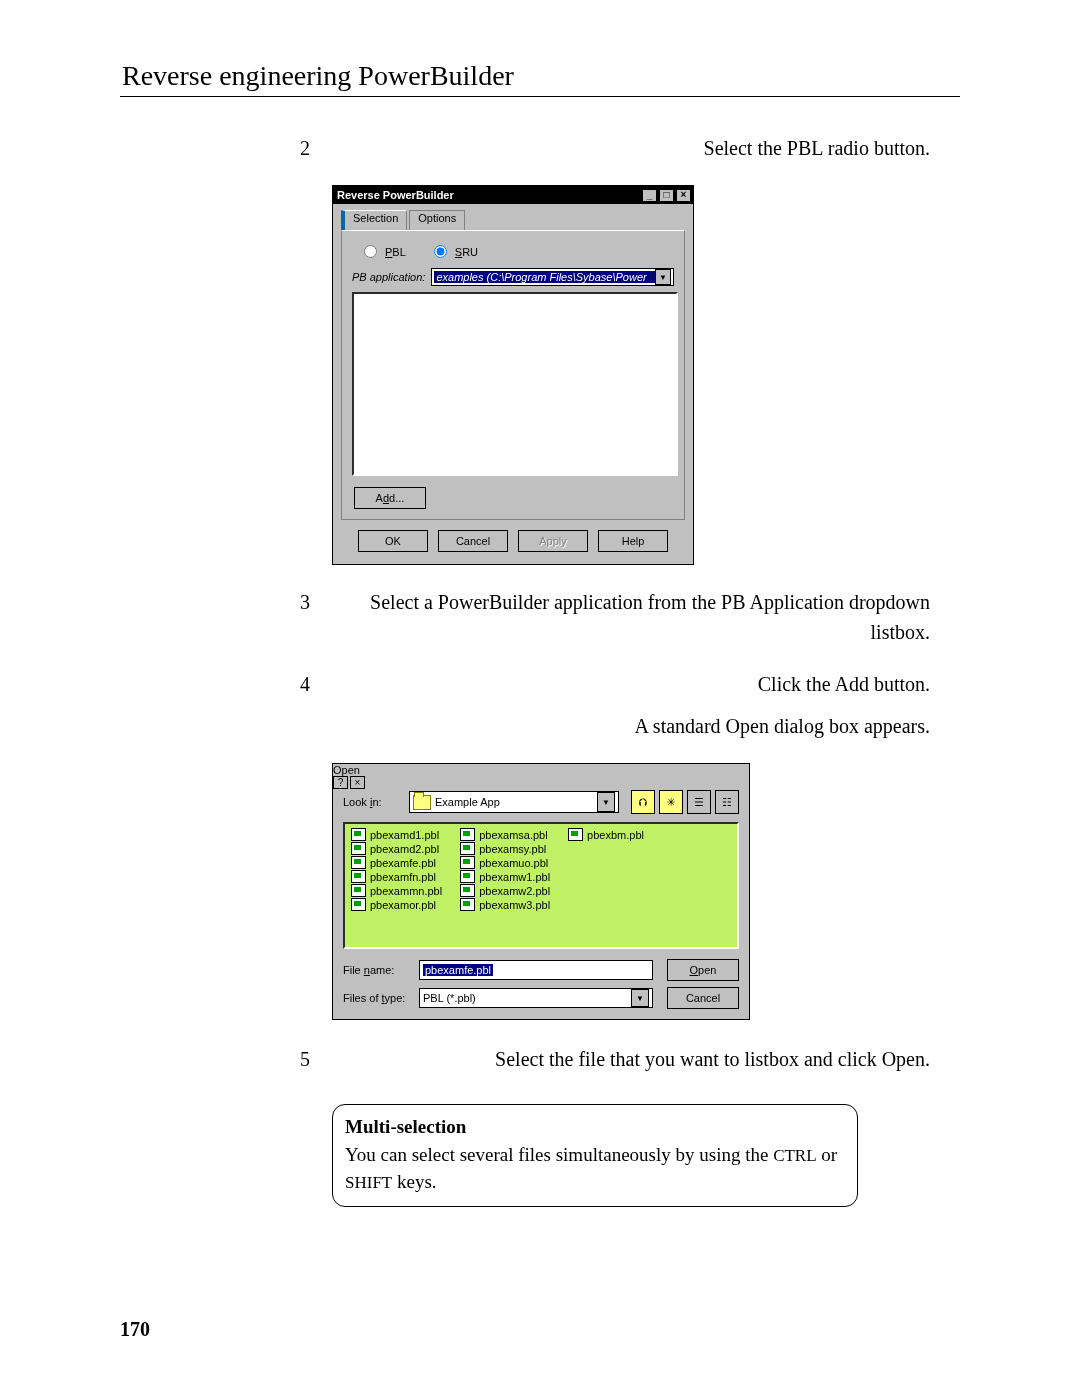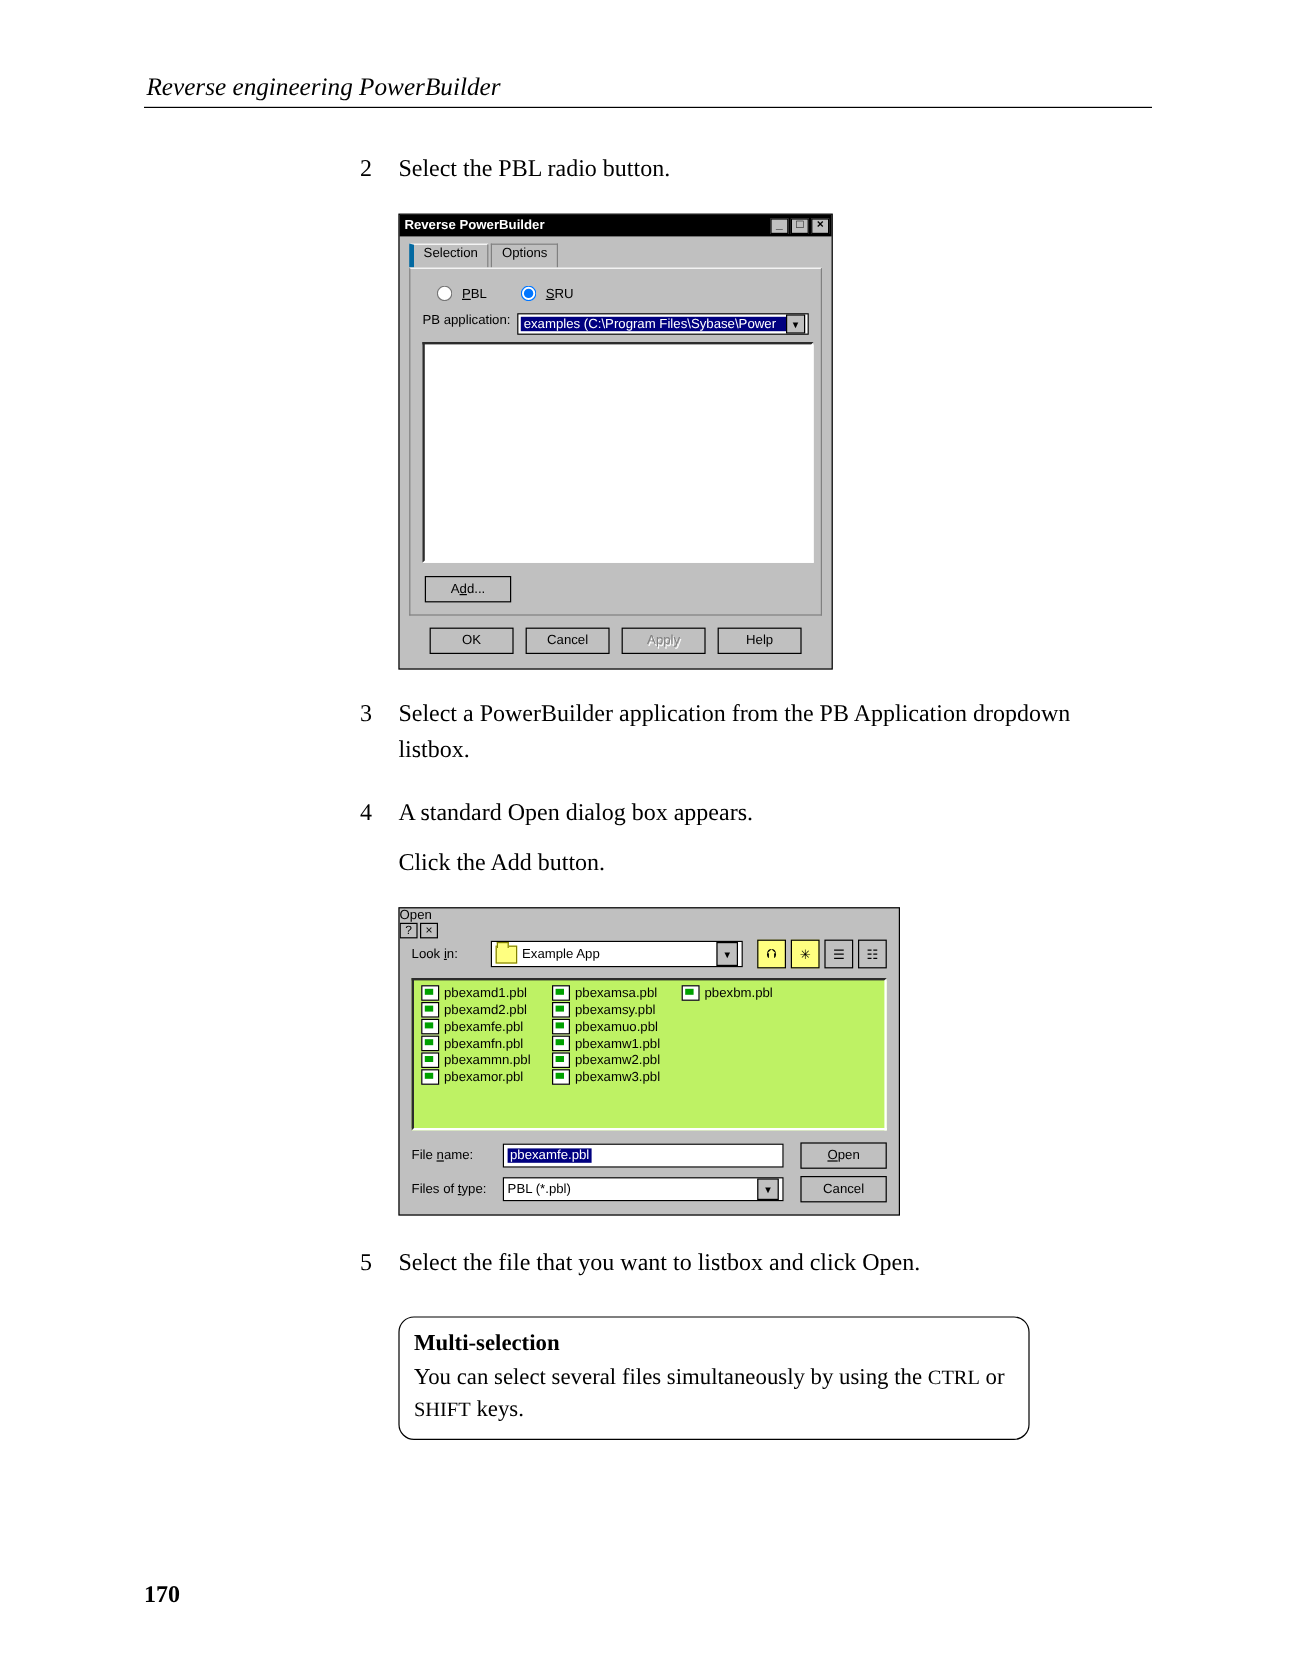--- a/index.html
+++ b/index.html
@@ -11,22 +11,21 @@
     width: 1080px;
   }
   .page {
     width: 1080px;
     height: 1397px;
     position: relative;
     box-sizing: border-box;
     padding: 60px 120px 60px 120px;
   }
   .running-header {
-    font-style: italic;
-    font-size: 21px;
+    font-size: 28px;
     margin-bottom: 4px;
     padding-left: 2px;
   }
   .header-rule {
     border: none;
     border-top: 1.5px solid #000;
     margin: 0 0 36px 0;
   }
   .step-row {
     display: flex;
@@ -38,21 +37,21 @@
     width: 16px;
     text-align: right;
     font-size: 20px;
     line-height: 1.5;
   }
   .step-text {
     flex: 1;
     font-size: 20px;
     line-height: 1.5;
   }
-  .step-text p { margin: 0 0 12px 0; }
+  .step-text p { margin: 0 0 12px 0; text-align: right; }
   
   .dlg1-wrap { margin-left: 212px; margin-top:10px; margin-bottom:22px; }
   .win-dialog {
     font-family: Tahoma, Arial, sans-serif;
     font-size: 11px;
     border: 1px solid #000;
     background: #c0c0c0;
     color: #000;
   }
   .dlg1 { width: 360px; }
@@ -95,21 +94,21 @@
     border-top:1px solid #fff;
     padding:10px 10px 12px 10px;
     background:#c0c0c0;
     min-height:290px;
     box-sizing:border-box;
     position:relative;
   }
   .radio-row { display:flex; gap:28px; margin:4px 0 10px 12px; font-size:11px;}
   .radio-row label { display:flex; align-items:center; gap:8px; }
   .radio-row input { margin:0; }
-  .pbapp-row { display:flex; align-items:flex-start; gap:6px; margin:2px 0 6px 0px;}
+  .pbapp-row { display:flex; align-items:center; gap:6px; margin:2px 0 6px 0px;font-style:italic;}
   .pbapp-row .lbl { font-size:11px; white-space:nowrap; }
   .combo {
     flex:1; height:18px;
     border:1px solid #000;
     background:#fff;
     display:flex; align-items:center;
     padding:0 2px; font-size:11px;
     position:relative;
     box-sizing:border-box;
   }
@@ -280,22 +279,22 @@
   <div class="step-row">
     <div class="step-num">3</div>
     <div class="step-text">
         <p>Select a PowerBuilder application from the PB Application dropdown listbox.</p>
       </div>
   </div>
 
   <div class="step-row" style="margin-top:10px;">
     <div class="step-num">4</div>
     <div class="step-text">
+      <p>Click the Add button.</p>
       <p>A standard Open dialog box appears.</p>
-      <p>Click the Add button.</p>
     </div>
   </div>
 
   <div class="dlg2-wrap">
     <div class="win-dialog dlg2">
       <div class="titlebar">
         <span>Open</span>
         <div class="titlebar-buttons">
           <div class="tb-btn">?</div>
           <div class="tb-btn">×</div>

